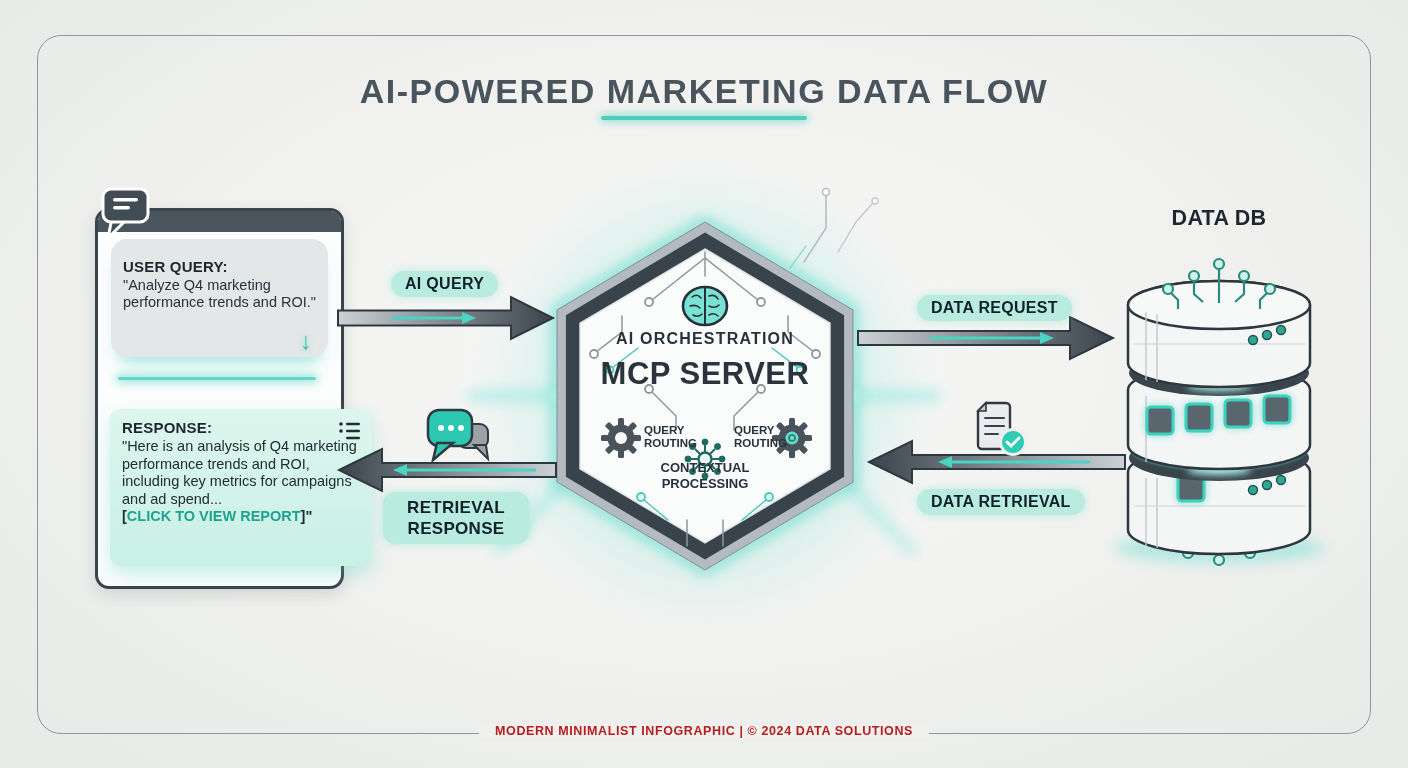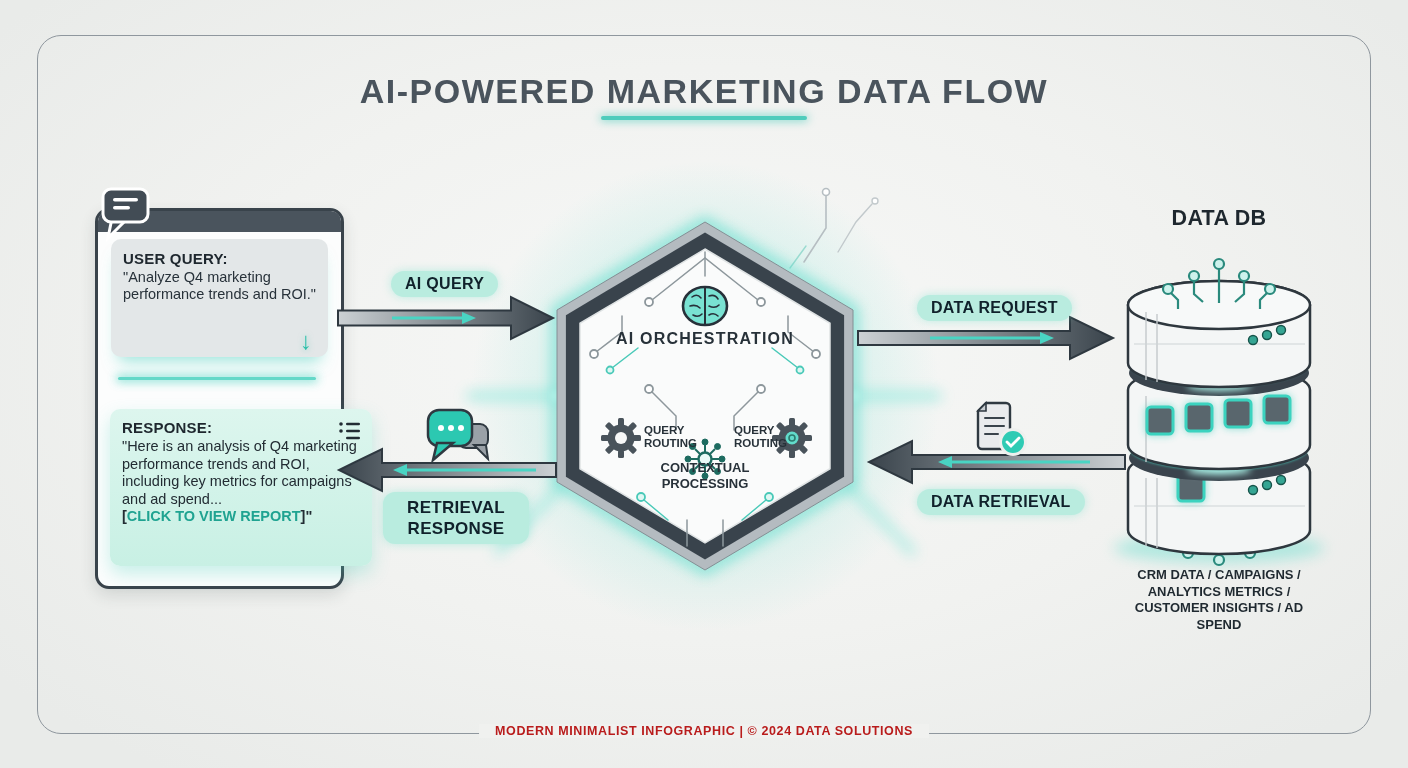--- a/index.html
+++ b/index.html
@@ -13,21 +13,21 @@
   #title{left:0;top:72px;width:1408px;text-align:center;font-size:34px;font-weight:700;
     letter-spacing:1.5px;color:#4a545d;z-index:3;}
   #title-underline{left:601px;top:116px;width:206px;height:3.5px;background:#4fccbc;border-radius:2px;
     box-shadow:0 0 8px 1px rgba(79,204,188,.75);z-index:3;}
   
   #chat-card{left:95px;top:208px;width:243px;height:375px;background:#fcfdfd;border:3px solid #39434b;
     border-radius:14px;z-index:1;box-shadow:0 6px 16px rgba(40,60,60,.14);}
   #chat-header{position:absolute;left:0;top:0;width:100%;height:21px;background:#4a545d;
     border-radius:10px 10px 0 0;}
   #query-bubble{position:absolute;left:13px;top:28px;width:217px;height:118px;background:#e3e7e8;
-    border-radius:10px;padding:11px 12px;box-sizing:border-box;
+    border-radius:16px;padding:19px 12px;box-sizing:border-box;
     box-shadow:0 12px 16px -8px rgba(73,210,192,.55);}
   .bubble-label{font-size:15px;font-weight:800;color:#1e272e;letter-spacing:.2px;}
   .bubble-text{font-size:14.5px;line-height:17px;color:#28323a;margin-top:2px;}
   #query-down-arrow{position:absolute;right:16px;bottom:2px;font-size:24px;font-weight:700;color:#2bbfa9;
     text-shadow:0 0 6px rgba(43,191,169,.6);}
   #chat-divider{position:absolute;left:20px;top:166px;width:198px;height:3px;background:#49d2c0;
     border-radius:2px;box-shadow:0 0 10px 2px rgba(73,210,192,.8);opacity:.85;}
   #response-bubble{position:absolute;left:12px;top:198px;width:262px;height:157px;
     background:linear-gradient(#ddf6ee,#c8f0e4);border-radius:10px;padding:10px 12px;box-sizing:border-box;
     box-shadow:0 8px 18px rgba(80,210,190,.30);}
@@ -389,32 +389,32 @@
 
   <div id="pill-ai-query" class="abs pill">AI QUERY</div>
   <div id="pill-data-request" class="abs pill">DATA REQUEST</div>
   <div id="pill-data-retrieval" class="abs pill">DATA RETRIEVAL</div>
   <div id="pill-integrated" class="abs pill">
     <span style="display:block">RETRIEVAL</span>
     <span style="display:block">RESPONSE</span>
   </div>
 
   <div id="orchestration-label" class="abs hex-txt">AI ORCHESTRATION</div>
+  <div id="server-name" class="abs hex-txt">MCP SERVER</div>
   <div id="routing-left" class="abs routing">
     <span style="display:block">QUERY</span>
     <span style="display:block">ROUTING</span>
   </div>
   <div id="routing-right" class="abs routing">
     <span style="display:block">QUERY</span>
     <span style="display:block">ROUTING</span>
   </div>
   <div id="contextual" class="abs hex-txt">
     <span style="display:block">CONTEXTUAL</span>
     <span style="display:block">PROCESSING</span>
   </div>
 
   <div id="db-title" class="abs">
     <span style="display:block">DATA DB</span>
   </div>
-  <div id="db-caption" class="abs">CRM DATA / CAMPAIGNS / ANALYTICS METRICS / CUSTOMER INSIGHTS / AD SPEND</div>
 
   <div id="footer" class="abs">MODERN MINIMALIST INFOGRAPHIC | © 2024 DATA SOLUTIONS</div>
 </div>
 
 </body></html>

